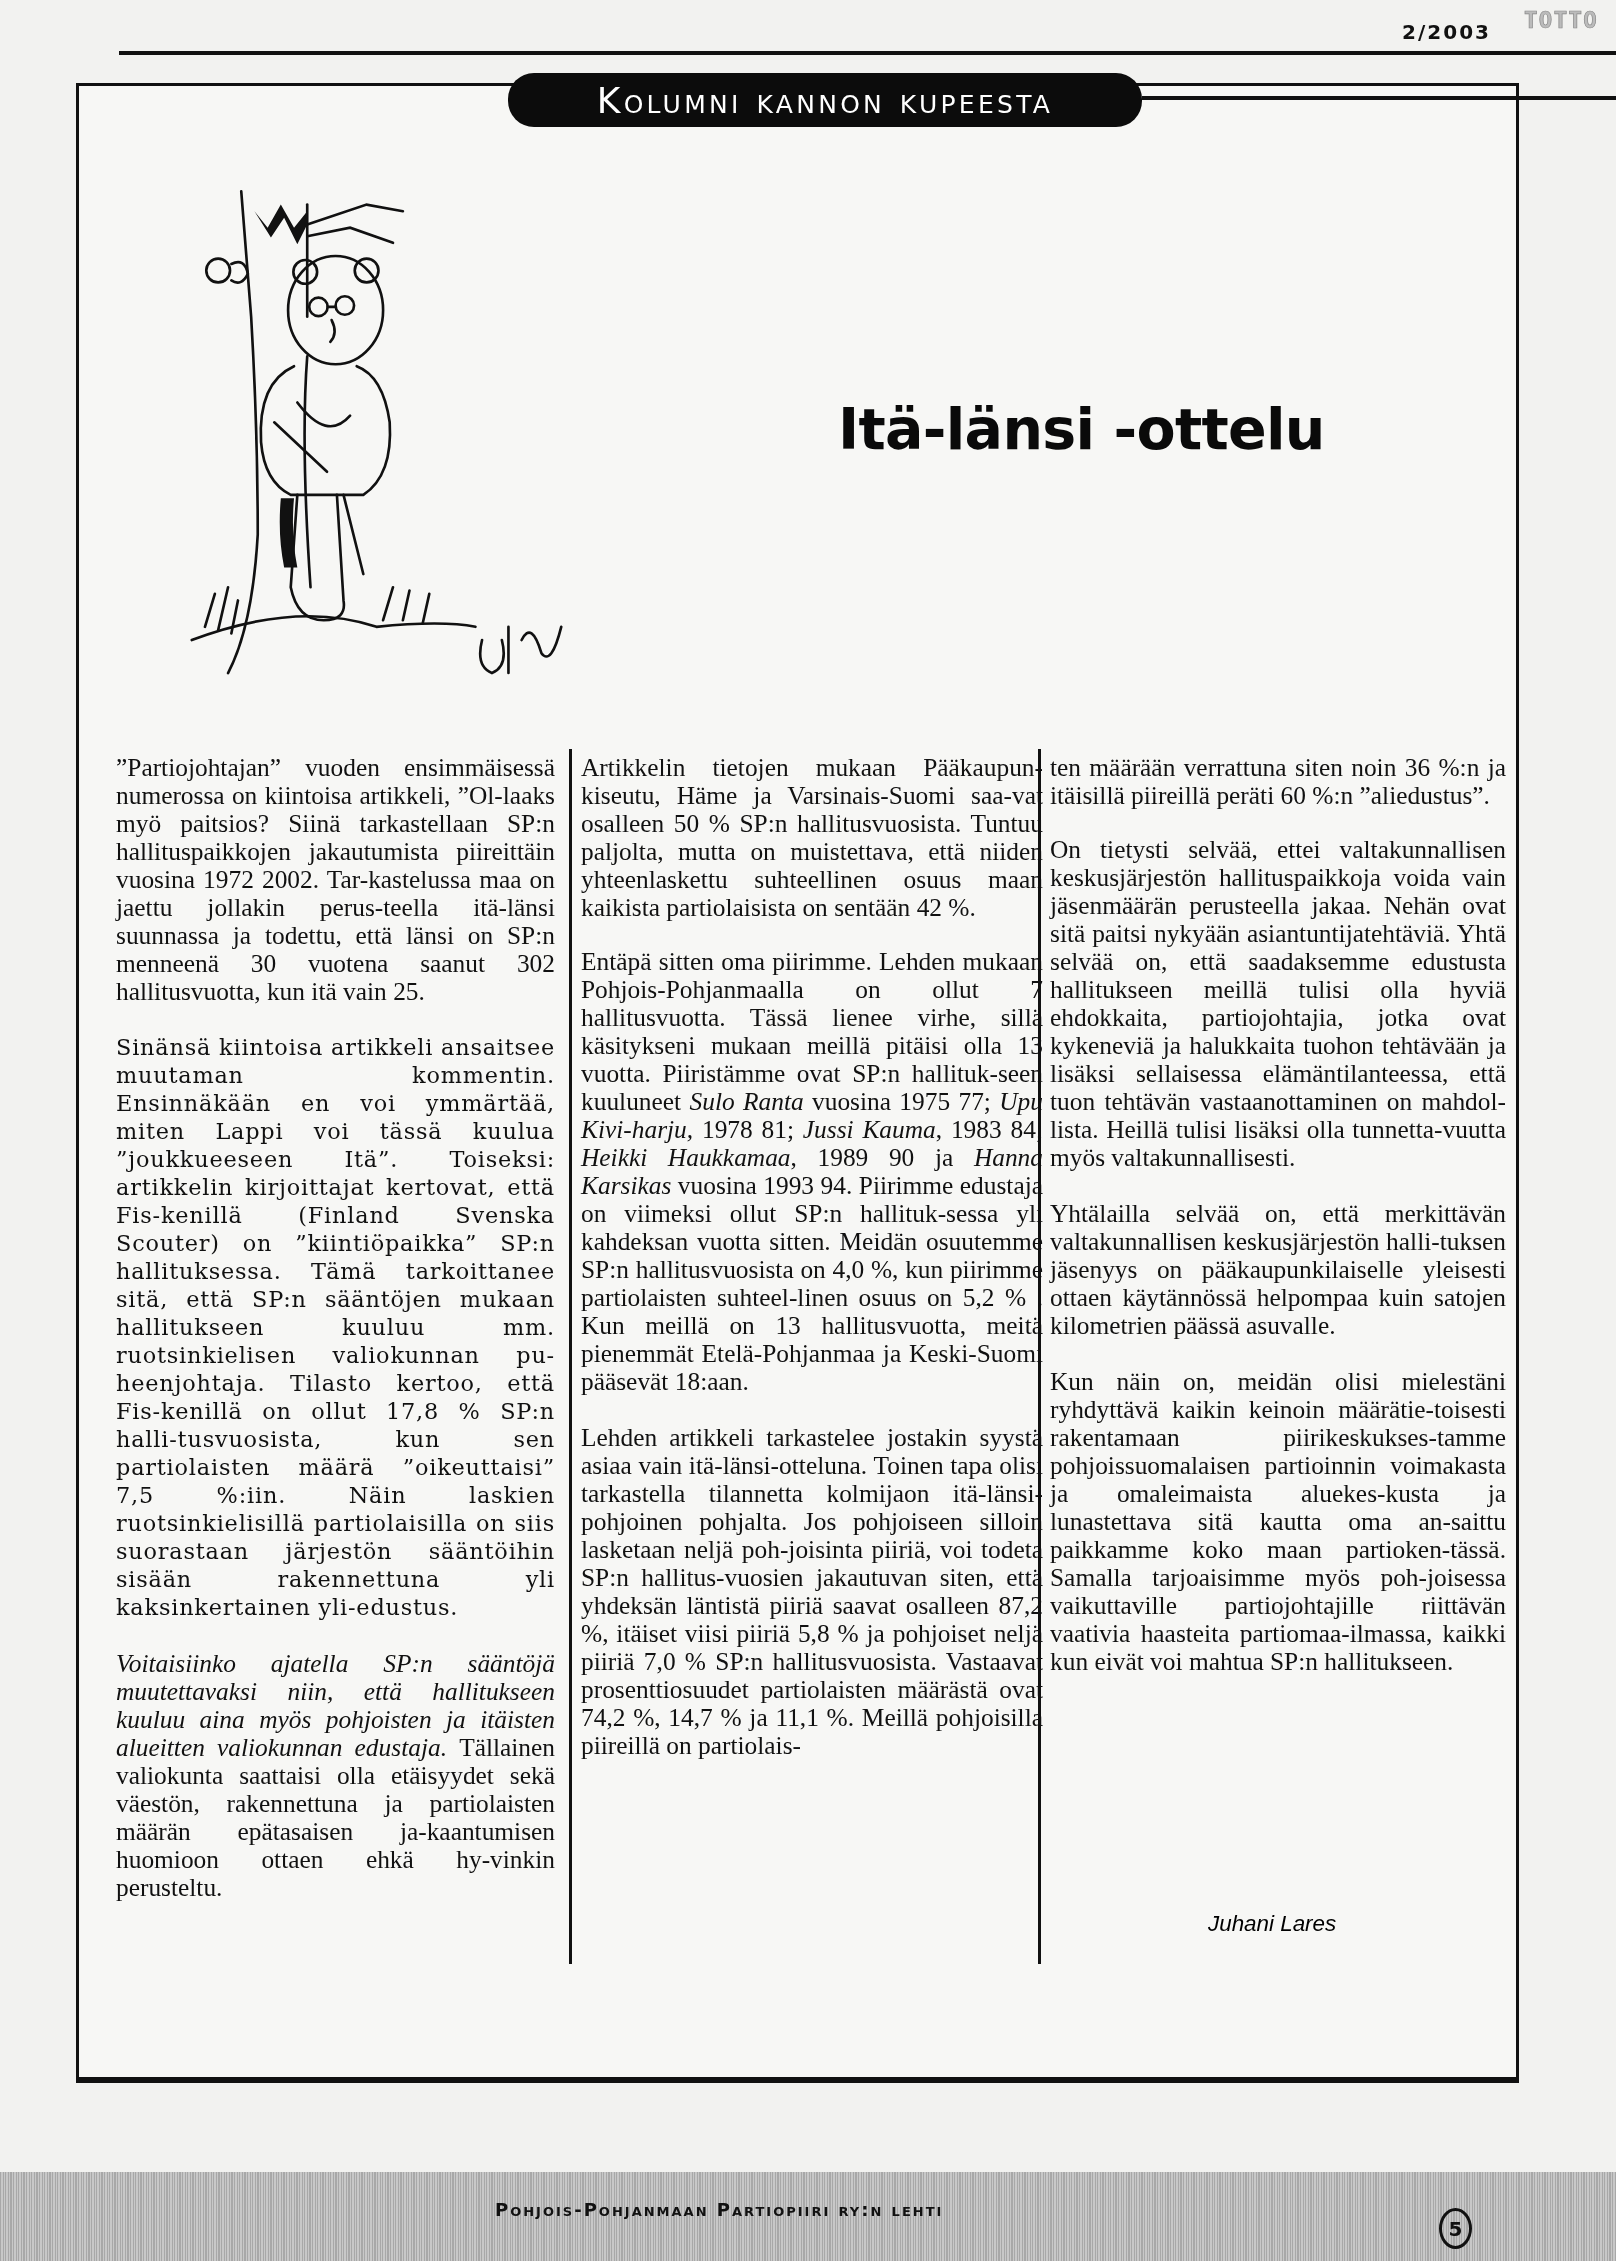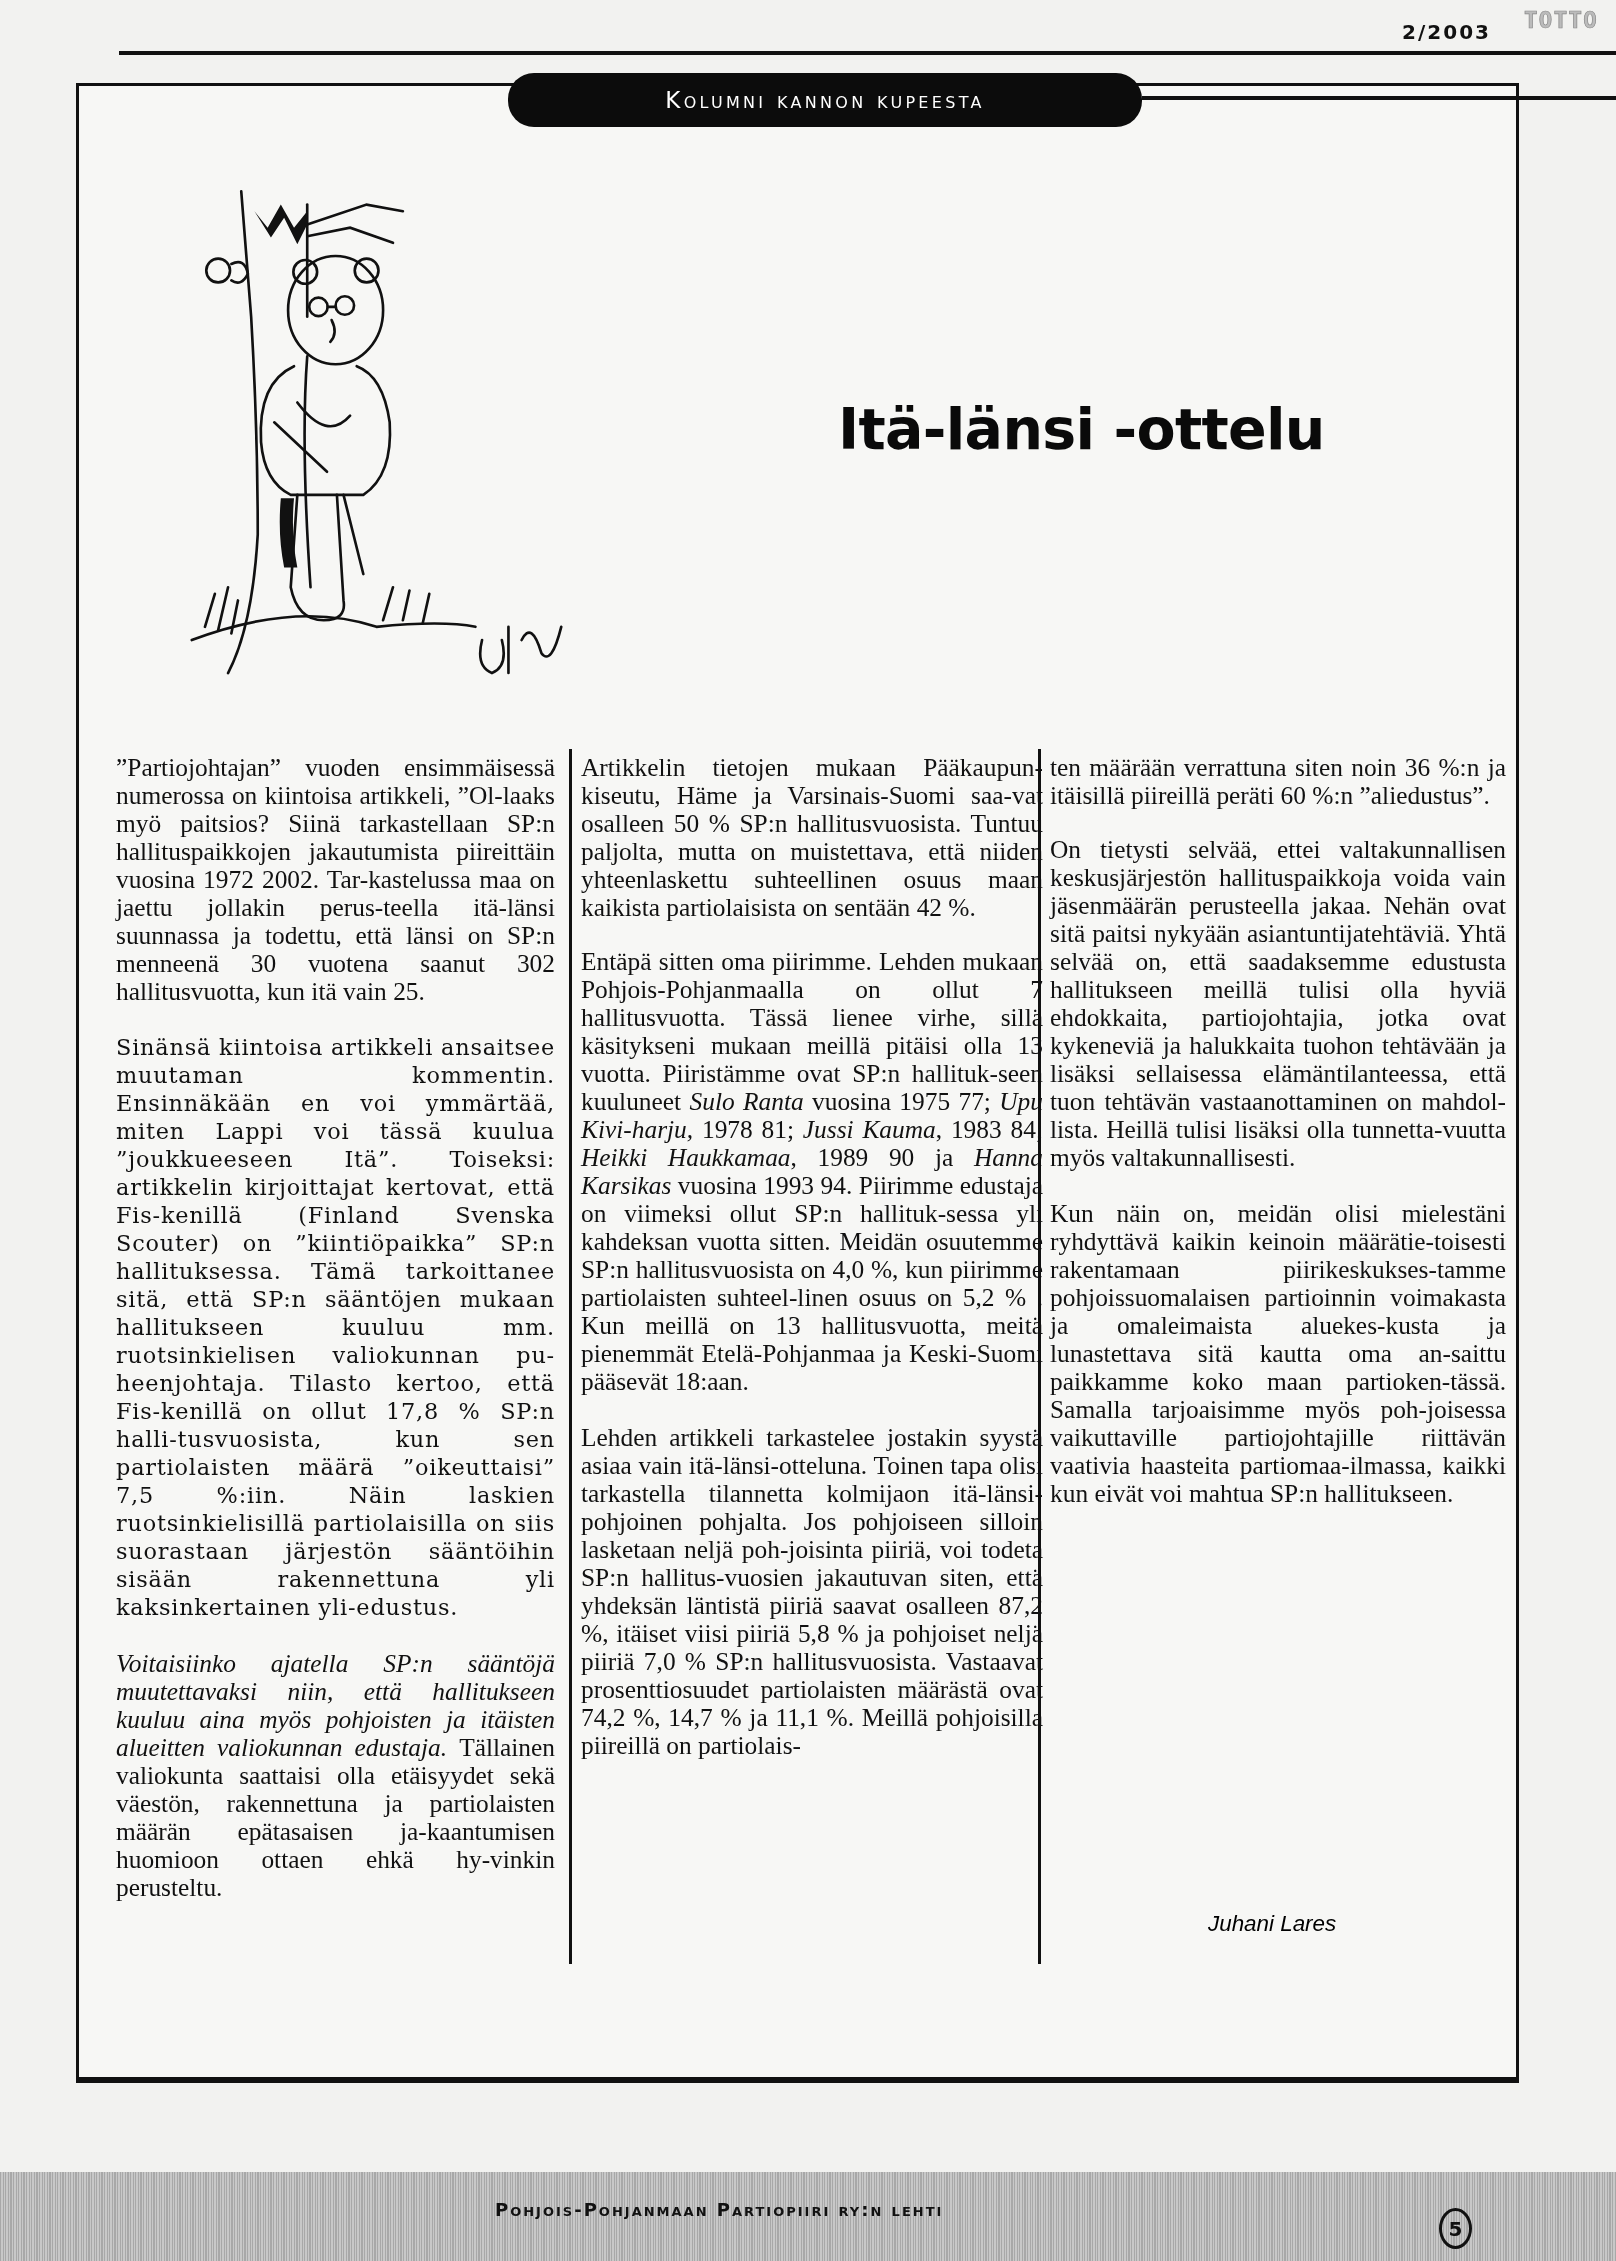--- a/index.html
+++ b/index.html
@@ -19,21 +19,21 @@
   .header-rule { position: absolute; left: 119px; top: 51px; width: 1497px; height: 4px; background: #111; }
 
   .frame {
     position: absolute; left: 76px; top: 83px; width: 1443px; height: 2000px;
     border-left: 3.3px solid #111; border-top: 3.3px solid #111; border-right: 3.3px solid #111;
     border-bottom: 6px solid #111; background: #f7f7f5;
   }
   .section-banner {
     position: absolute; left: 508px; top: 73px; width: 634px; height: 54px;
     background: #0c0c0c; color: #fff;
-    font-family: "DejaVu Sans", sans-serif; font-size: 23px; letter-spacing: 3.3px; font-variant: small-caps;
+    font-family: "DejaVu Sans", sans-serif; font-size: 36px; letter-spacing: 3.3px; font-variant: small-caps;
     display: flex; align-items: center; justify-content: center; border-radius: 26px;
   }
   .banner-rule-right { position: absolute; left: 1142px; top: 96px; width: 474px; height: 4px; background: #111; }
 
   .illustration { position: absolute; left: 165px; top: 165px; width: 423px; height: 541px; }
   .article-title {
     position: absolute; left: 838px; top: 396px;
     font-family: "DejaVu Sans", sans-serif; font-weight: bold; font-size: 57px; letter-spacing: -0.7px; color: #0a0a0a;
   }
 
@@ -134,20 +134,21 @@
     <p><span class="it">Voitaisiinko ajatella SP:n sääntöjä muutettavaksi niin, että hallitukseen kuuluu aina myös pohjoisten ja itäisten alueitten valiokunnan edustaja. </span><span>Tällainen valiokunta saattaisi olla etäisyydet sekä väestön,  rakennettuna ja partiolaisten määrän epätasaisen ja-kaantumisen huomioon ottaen ehkä hy-vinkin perusteltu.</span></p>
   </div>
 <div class="col col-2">
     <p><span>Artikkelin tietojen mukaan Pääkaupun-kiseutu, Häme ja Varsinais-Suomi saa-vat osalleen 50 % SP:n hallitusvuosista. Tuntuu paljolta, mutta on muistettava, että niiden yhteenlaskettu suhteellinen osuus maan kaikista partiolaisista on sentään 42 %.</span></p>
     <p><span>Entäpä sitten oma piirimme. Lehden mukaan Pohjois-Pohjanmaalla on ollut 7 hallitusvuotta. Tässä lienee virhe, sillä käsitykseni mukaan meillä pitäisi olla 13 vuotta. Piiristämme ovat SP:n hallituk-seen kuuluneet </span><span class="it">Sulo Ranta</span><span> vuosina 1975   77; </span><span class="it">Upu Kivi-harju,</span><span> 1978  81; </span><span class="it">Jussi Kauma</span><span>,  1983  84; </span><span class="it">Heikki Haukkamaa</span><span>, 1989   90 ja </span><span class="it">Hanna Karsikas</span><span> vuosina 1993   94. Piirimme edustaja on viimeksi ollut SP:n hallituk-sessa yli kahdeksan vuotta sitten. Meidän osuutemme SP:n hallitusvuosista on 4,0 %, kun piirimme partiolaisten suhteel-linen osuus on 5,2 % . Kun meillä on 13 hallitusvuotta, meitä pienemmät Etelä-Pohjanmaa ja Keski-Suomi pääsevät 18:aan.</span></p>
     <p><span>Lehden artikkeli tarkastelee jostakin syystä asiaa vain itä-länsi-otteluna. Toinen tapa olisi tarkastella tilannetta kolmijaon itä-länsi-pohjoinen pohjalta. Jos pohjoiseen silloin lasketaan neljä poh-joisinta piiriä, voi todeta SP:n hallitus-vuosien jakautuvan siten, että yhdeksän läntistä piiriä saavat osalleen 87,2 %, itäiset viisi piiriä 5,8 % ja pohjoiset neljä piiriä 7,0 % SP:n hallitusvuosista. Vastaavat prosenttiosuudet partiolaisten määrästä ovat 74,2 %, 14,7 % ja 11,1 %. Meillä pohjoisilla piireillä on partiolais-</span></p>
   </div>
 <div class="col col-3">
     <p><span>ten määrään verrattuna siten  noin 36 %:n ja itäisillä piireillä peräti 60 %:n ”aliedustus”.</span></p>
     <p><span>On tietysti selvää, ettei valtakunnallisen keskusjärjestön hallituspaikkoja voida vain jäsenmäärän perusteella jakaa. Nehän ovat sitä paitsi nykyään asiantuntijatehtäviä. Yhtä selvää on, että saadaksemme edustusta hallitukseen meillä tulisi olla hyviä ehdokkaita, partiojohtajia, jotka ovat kykeneviä ja halukkaita tuohon tehtävään ja lisäksi sellaisessa elämäntilanteessa, että tuon tehtävän vastaanottaminen on mahdol-lista. Heillä tulisi lisäksi olla tunnetta-vuutta myös valtakunnallisesti.</span></p>
+    <p><span>Yhtälailla selvää on, että merkittävän valtakunnallisen keskusjärjestön halli-tuksen jäsenyys on pääkaupunkilaiselle yleisesti ottaen käytännössä helpompaa kuin satojen kilometrien päässä asuvalle.</span></p>
     <p><span>Kun näin on, meidän olisi mielestäni ryhdyttävä kaikin keinoin määrätie-toisesti rakentamaan piirikeskukses-tamme pohjoissuomalaisen partioinnin voimakasta ja omaleimaista aluekes-kusta ja lunastettava sitä kautta oma an-saittu paikkamme koko maan partioken-tässä. Samalla tarjoaisimme myös poh-joisessa vaikuttaville partiojohtajille riittävän vaativia haasteita partiomaa-ilmassa, kaikki kun eivät voi mahtua SP:n hallitukseen.</span></p>
   </div>
 
 <div class="signature">Juhani Lares</div>
 
 <div class="footer-band"></div>
 <div class="footer-text">Pohjois-Pohjanmaan Partiopiiri ry:n lehti</div>
 <div class="page-number">5</div>
 
 

